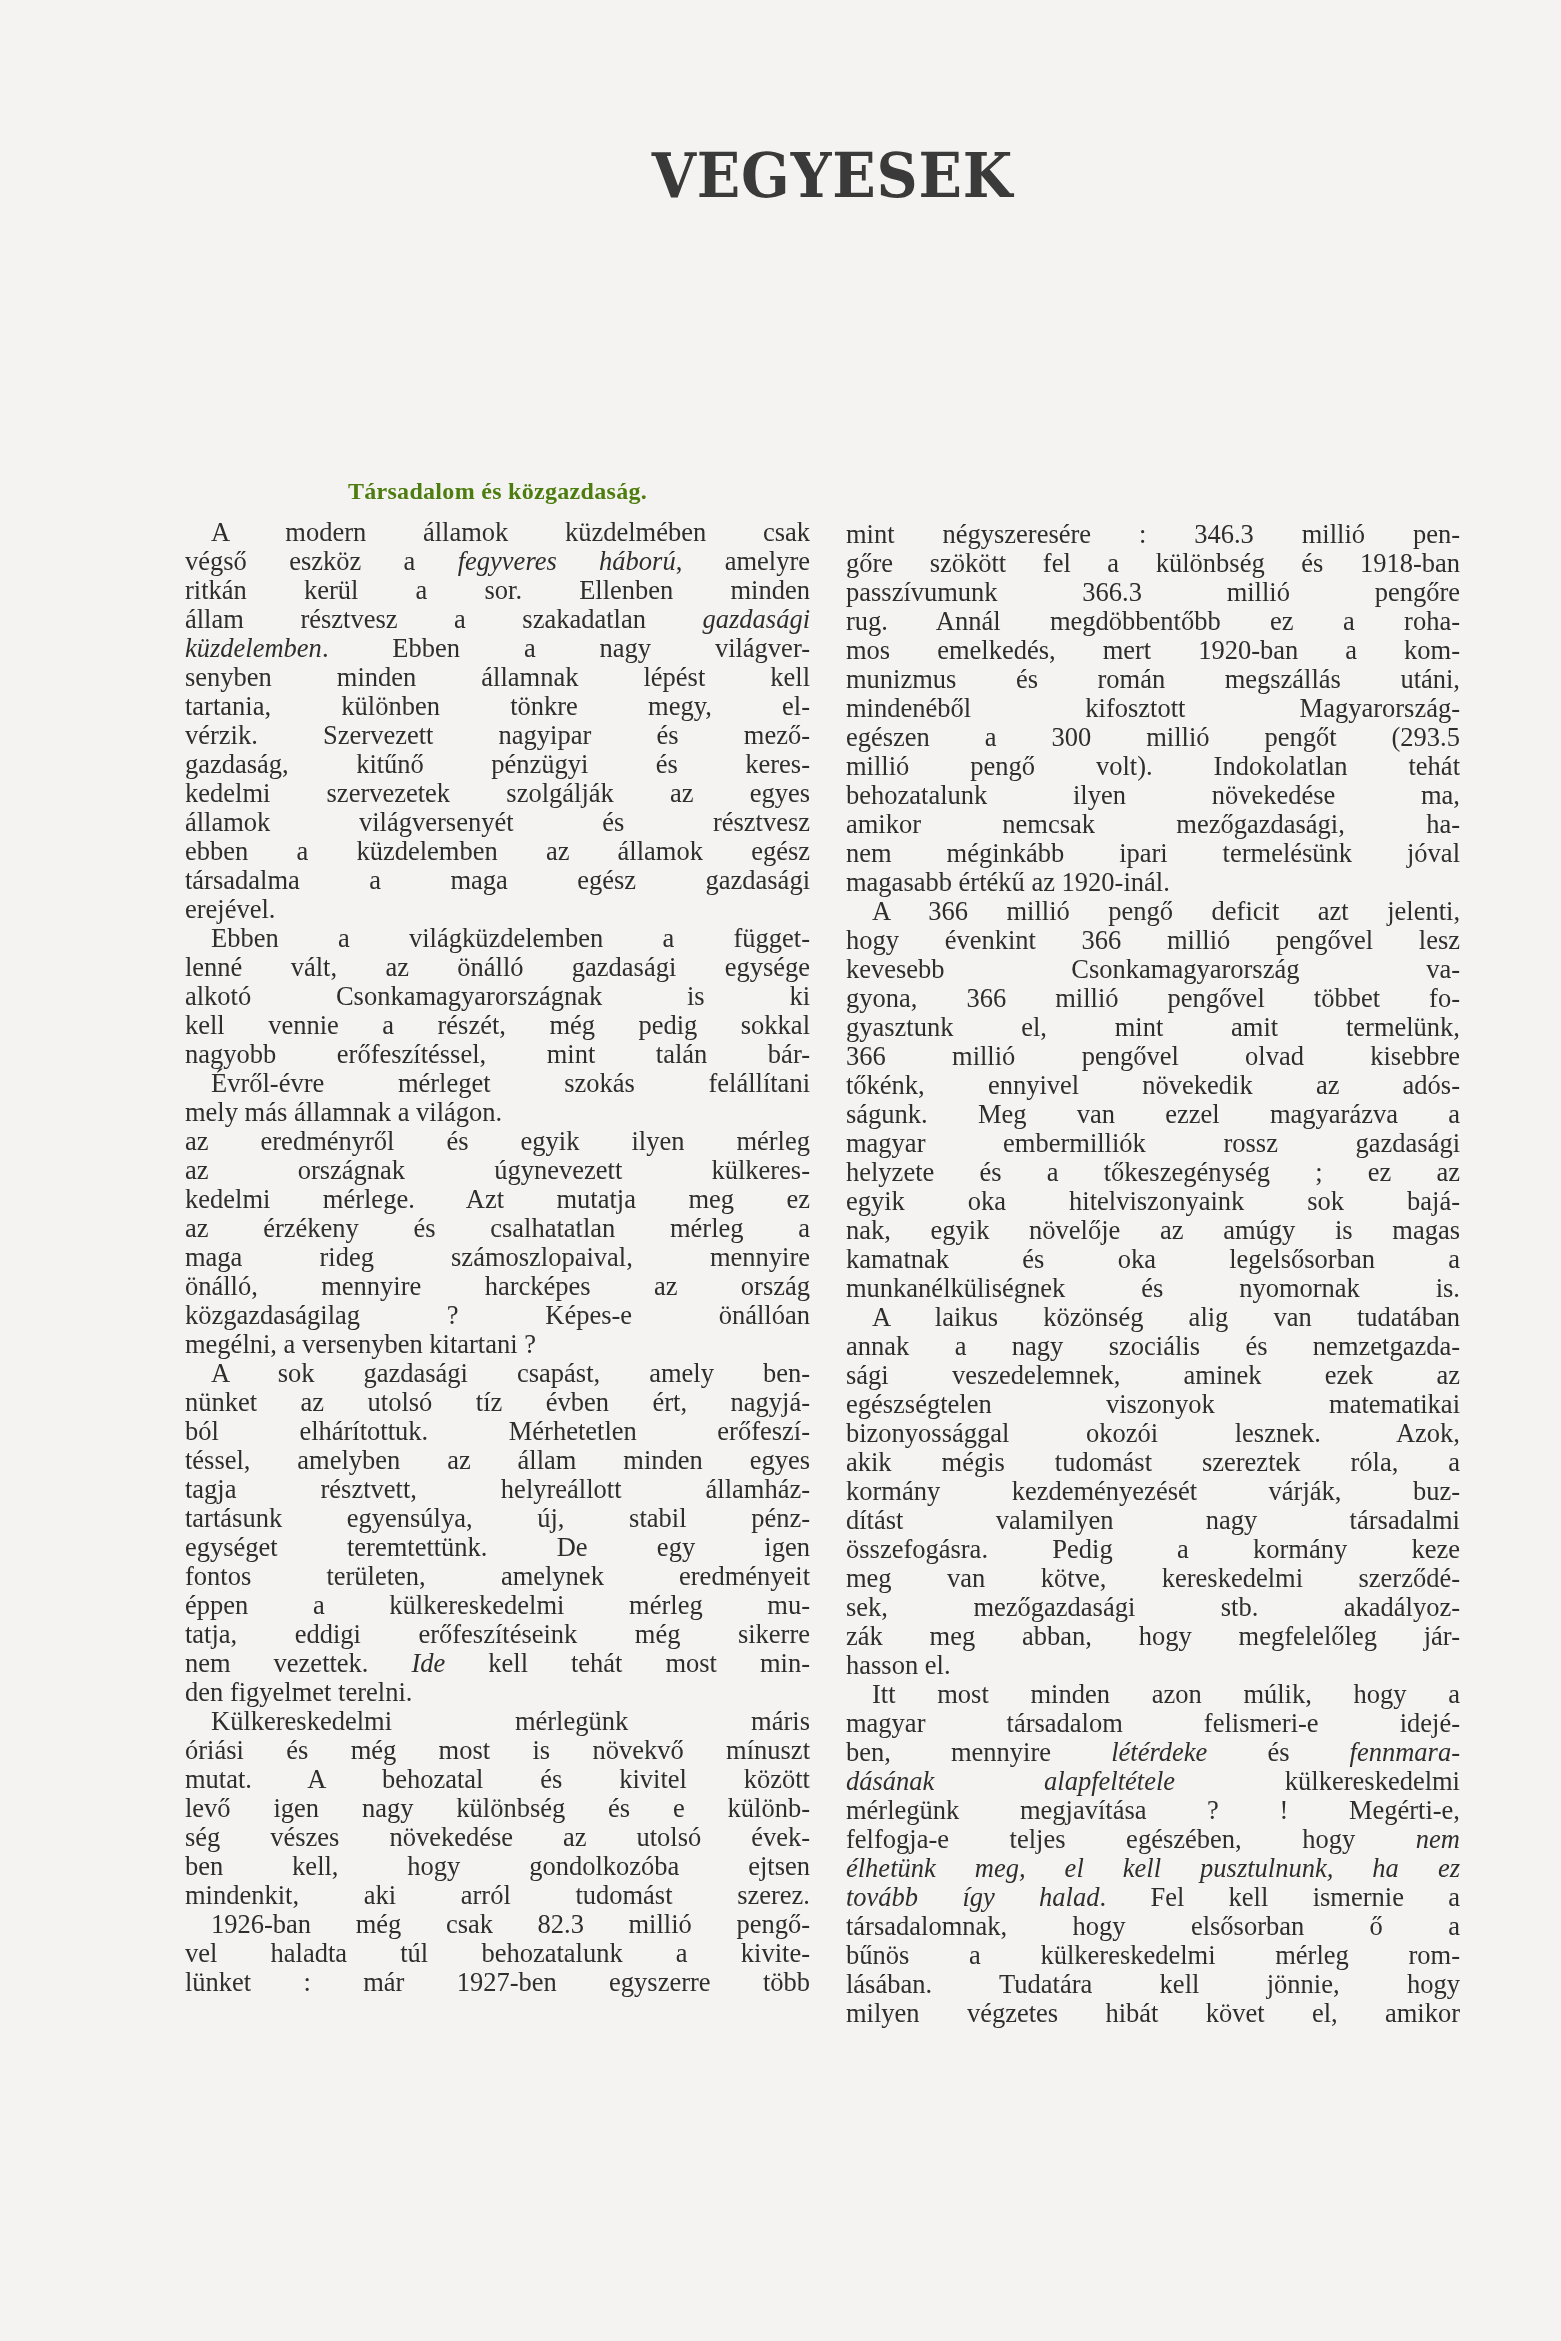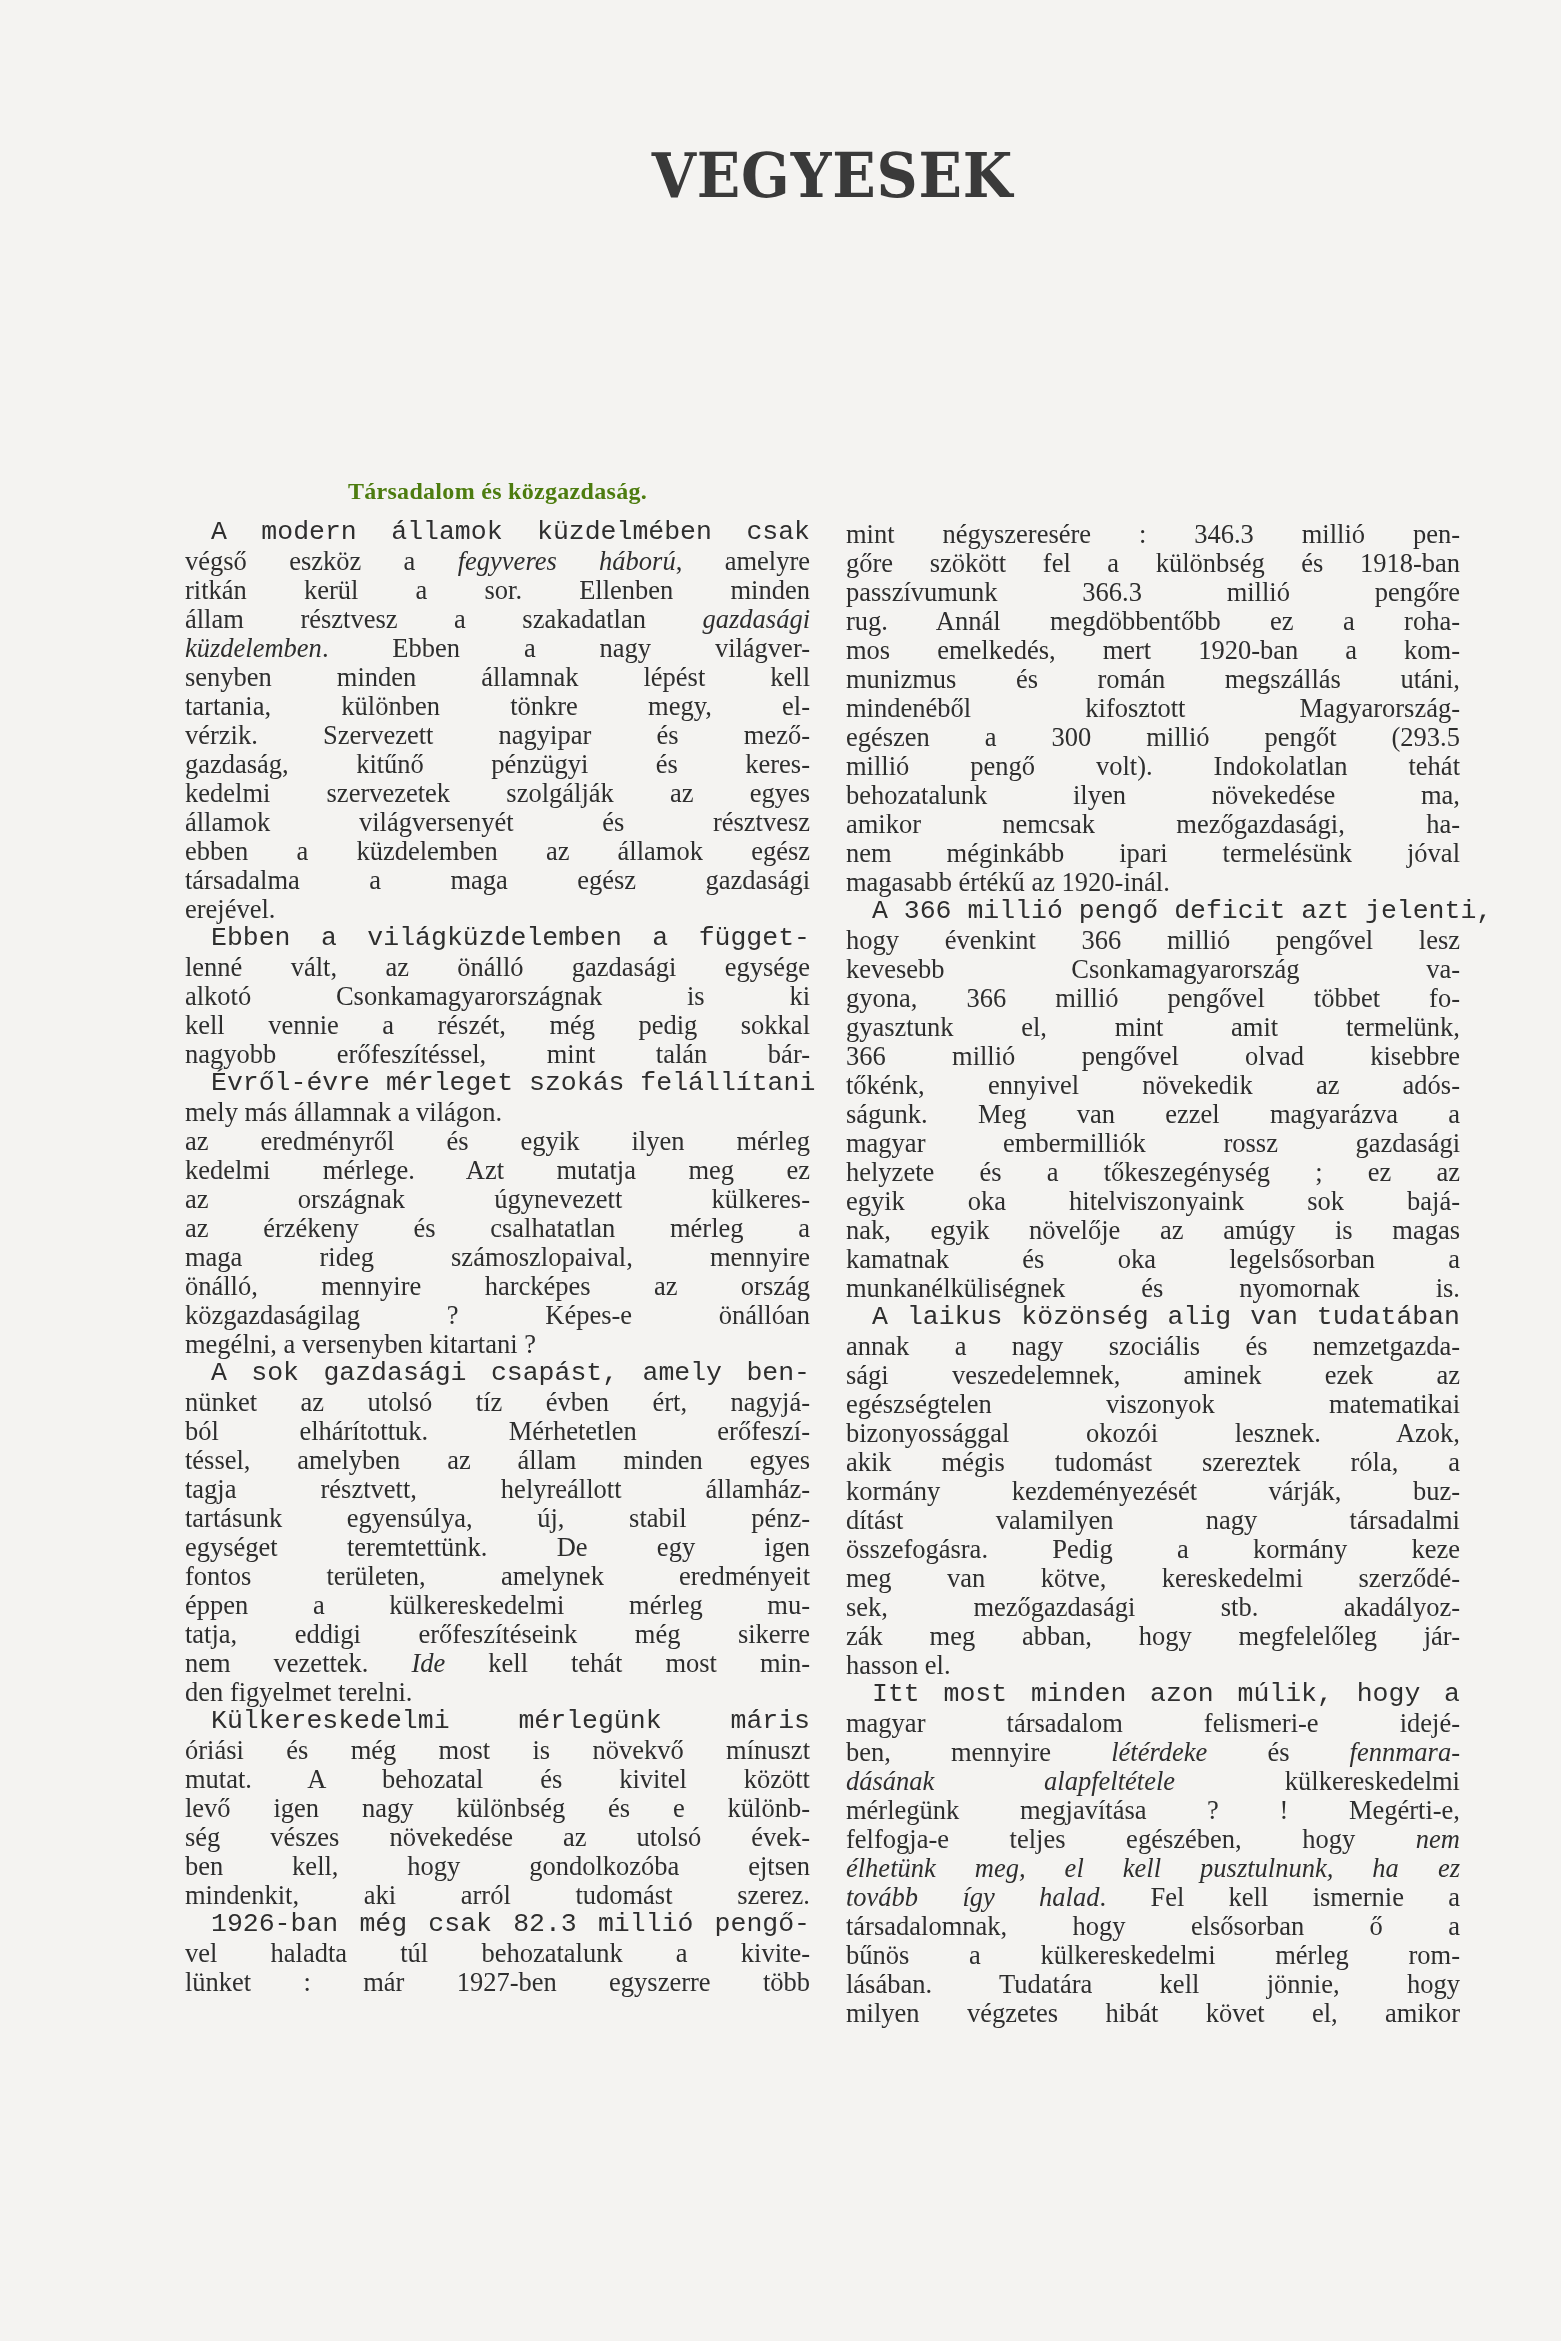--- a/index.html
+++ b/index.html
@@ -39,21 +39,21 @@
     .heading {
       text-align: center;
       font-weight: bold;
       font-size: 24px;
       margin: 0 0 12px 0;
       letter-spacing: 0.3px;
       color: #4d7c0f;
     }
     .line { display: block; text-align: justify; text-align-last: justify; white-space: nowrap; height: 29px; }
     .line.last { text-align-last: left; }
-    .line.indent { padding-left: 26px; font-family: Liberation Mono, monospace; }
+    .line.indent { padding-left: 26px; }
     i { font-style: italic; }
   </style>
 </head>
 <body>
 
 <div class="title">VEGYESEK</div>
 
 <div class="column col-left">
   <div class="heading">Társadalom és közgazdaság.</div>
   <div id="left-lines">
@@ -72,22 +72,22 @@
       <span class="line">társadalma a maga egész gazdasági</span>
       <span class="line last">erejével.</span>
       <span class="line indent">Ebben a világküzdelemben a függet-</span>
       <span class="line">lenné vált, az önálló gazdasági egysége</span>
       <span class="line">alkotó Csonkamagyarországnak is ki</span>
       <span class="line">kell vennie a részét, még pedig sokkal</span>
       <span class="line">nagyobb erőfeszítéssel, mint talán bár-</span>
       <span class="line indent">Évről-évre mérleget szokás felállítani</span>
       <span class="line last">mely más államnak a világon.</span>
       <span class="line">az eredményről és egyik ilyen mérleg</span>
+      <span class="line">az országnak úgynevezett külkeres-</span>
       <span class="line">kedelmi mérlege. Azt mutatja meg ez</span>
-      <span class="line">az országnak úgynevezett külkeres-</span>
       <span class="line">az érzékeny és csalhatatlan mérleg a</span>
       <span class="line">maga rideg számoszlopaival, mennyire</span>
       <span class="line">önálló, mennyire harcképes az ország</span>
       <span class="line">közgazdaságilag ? Képes-e önállóan</span>
       <span class="line last">megélni, a versenyben kitartani ?</span>
       <span class="line indent">A sok gazdasági csapást, amely ben-</span>
       <span class="line">nünket az utolsó tíz évben ért, nagyjá-</span>
       <span class="line">ból elhárítottuk. Mérhetetlen erőfeszí-</span>
       <span class="line">téssel, amelyben az állam minden egyes</span>
       <span class="line">tagja résztvett, helyreállott államház-</span>

